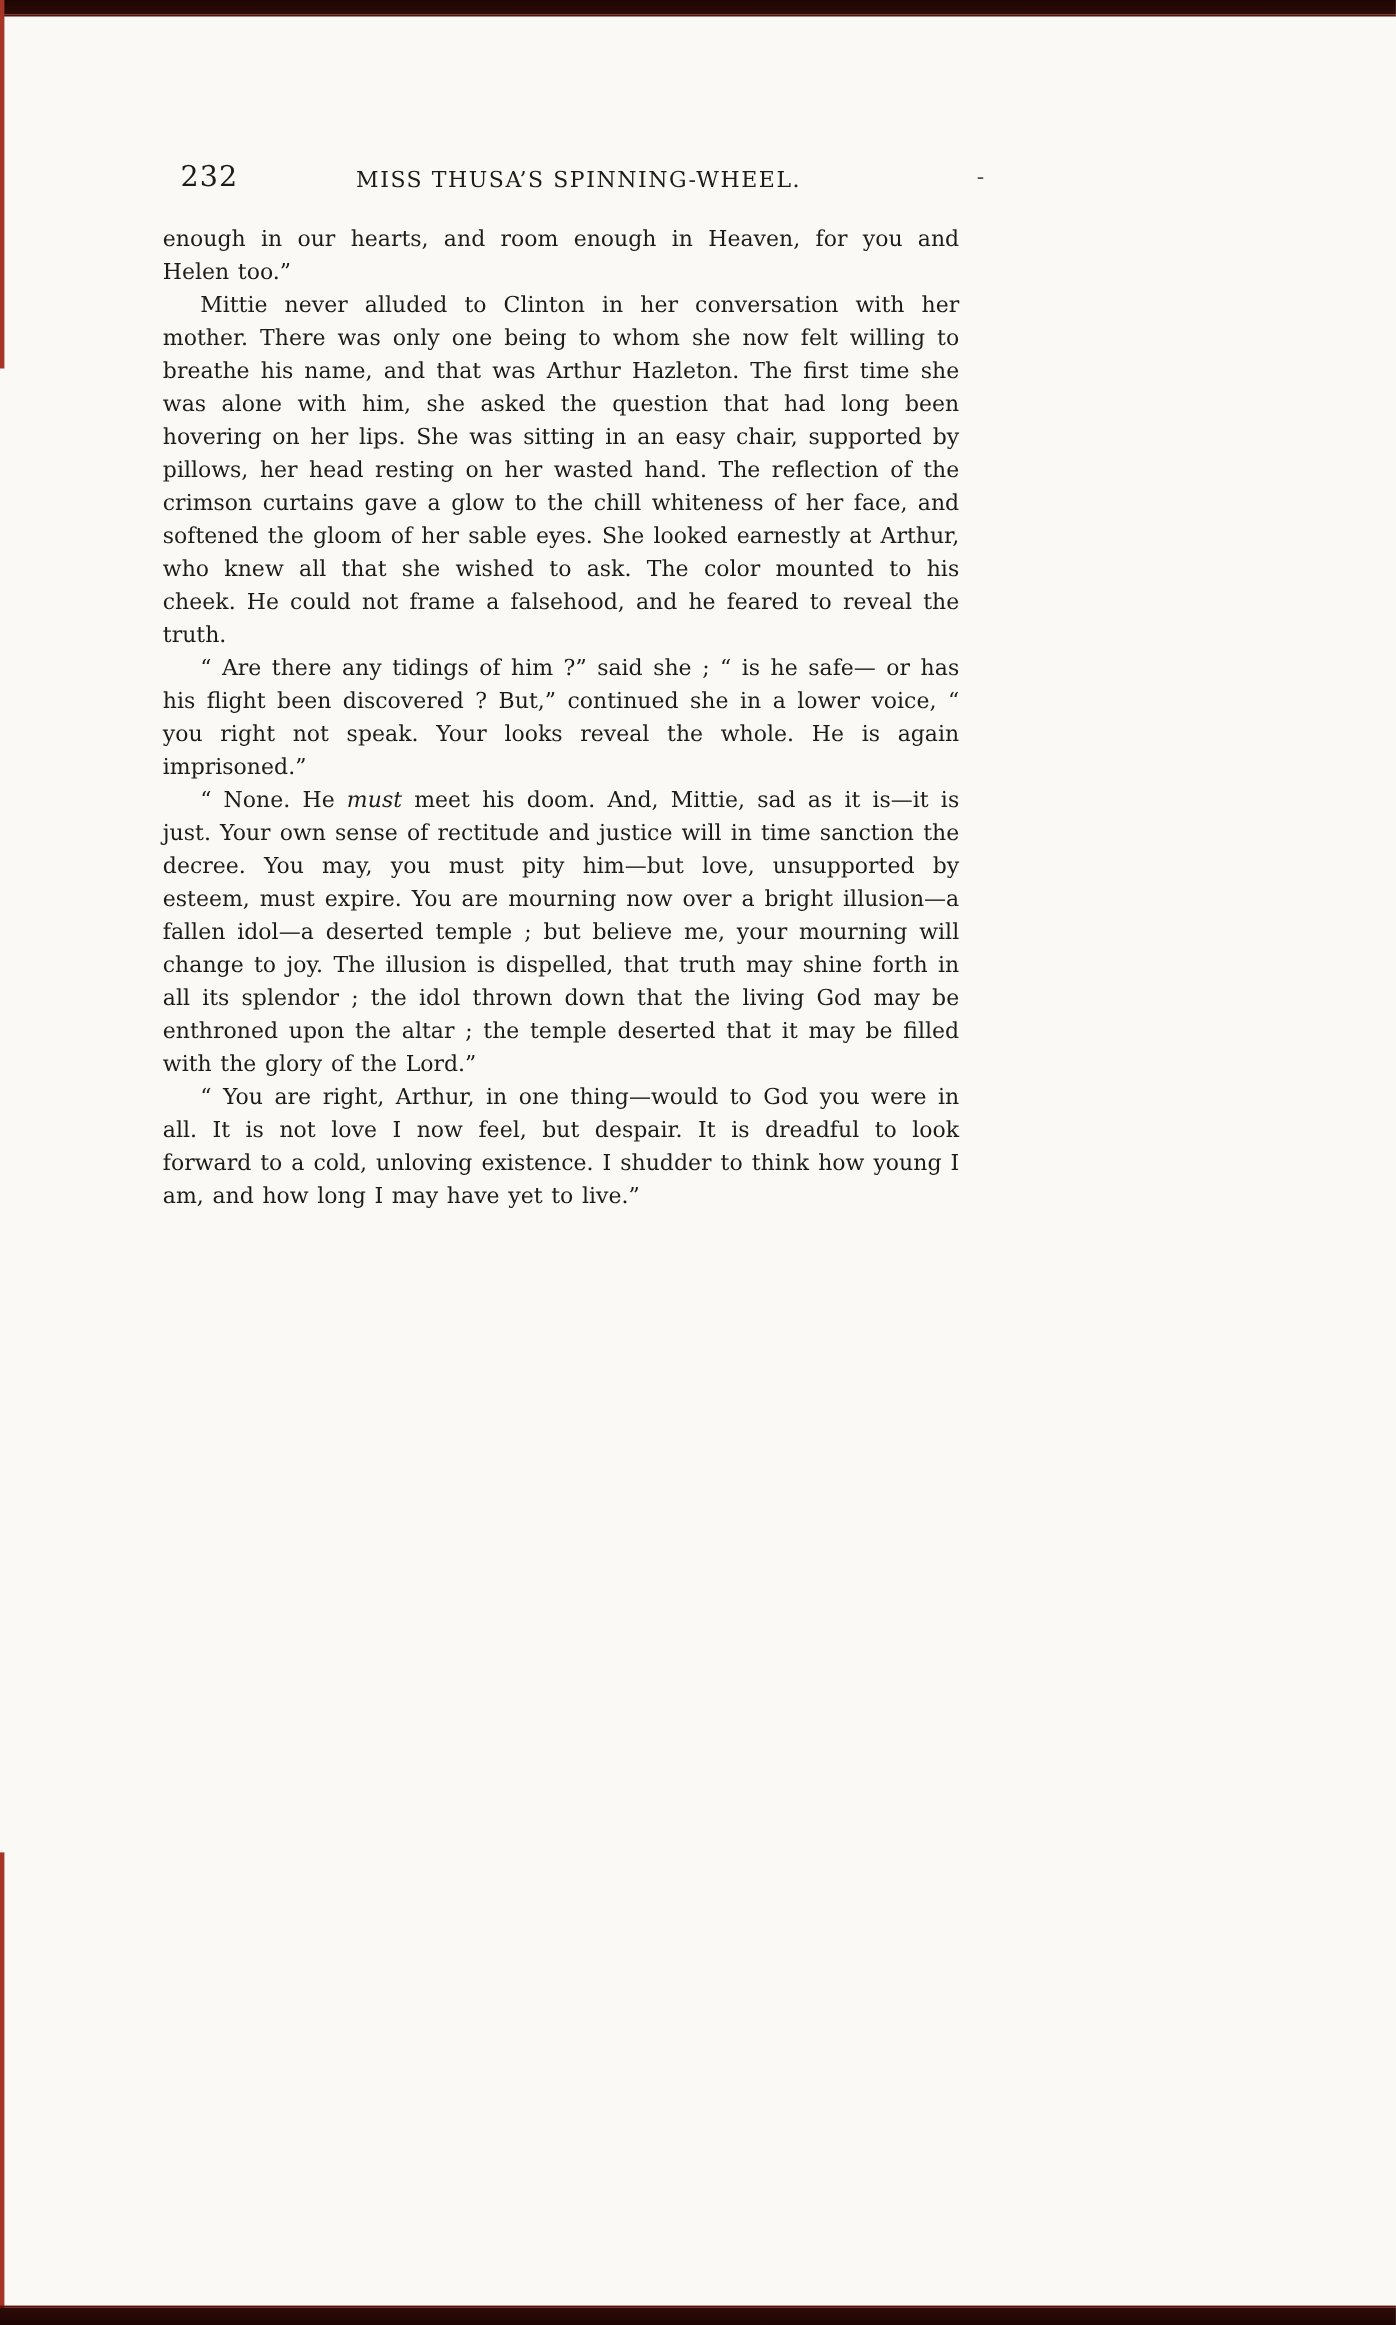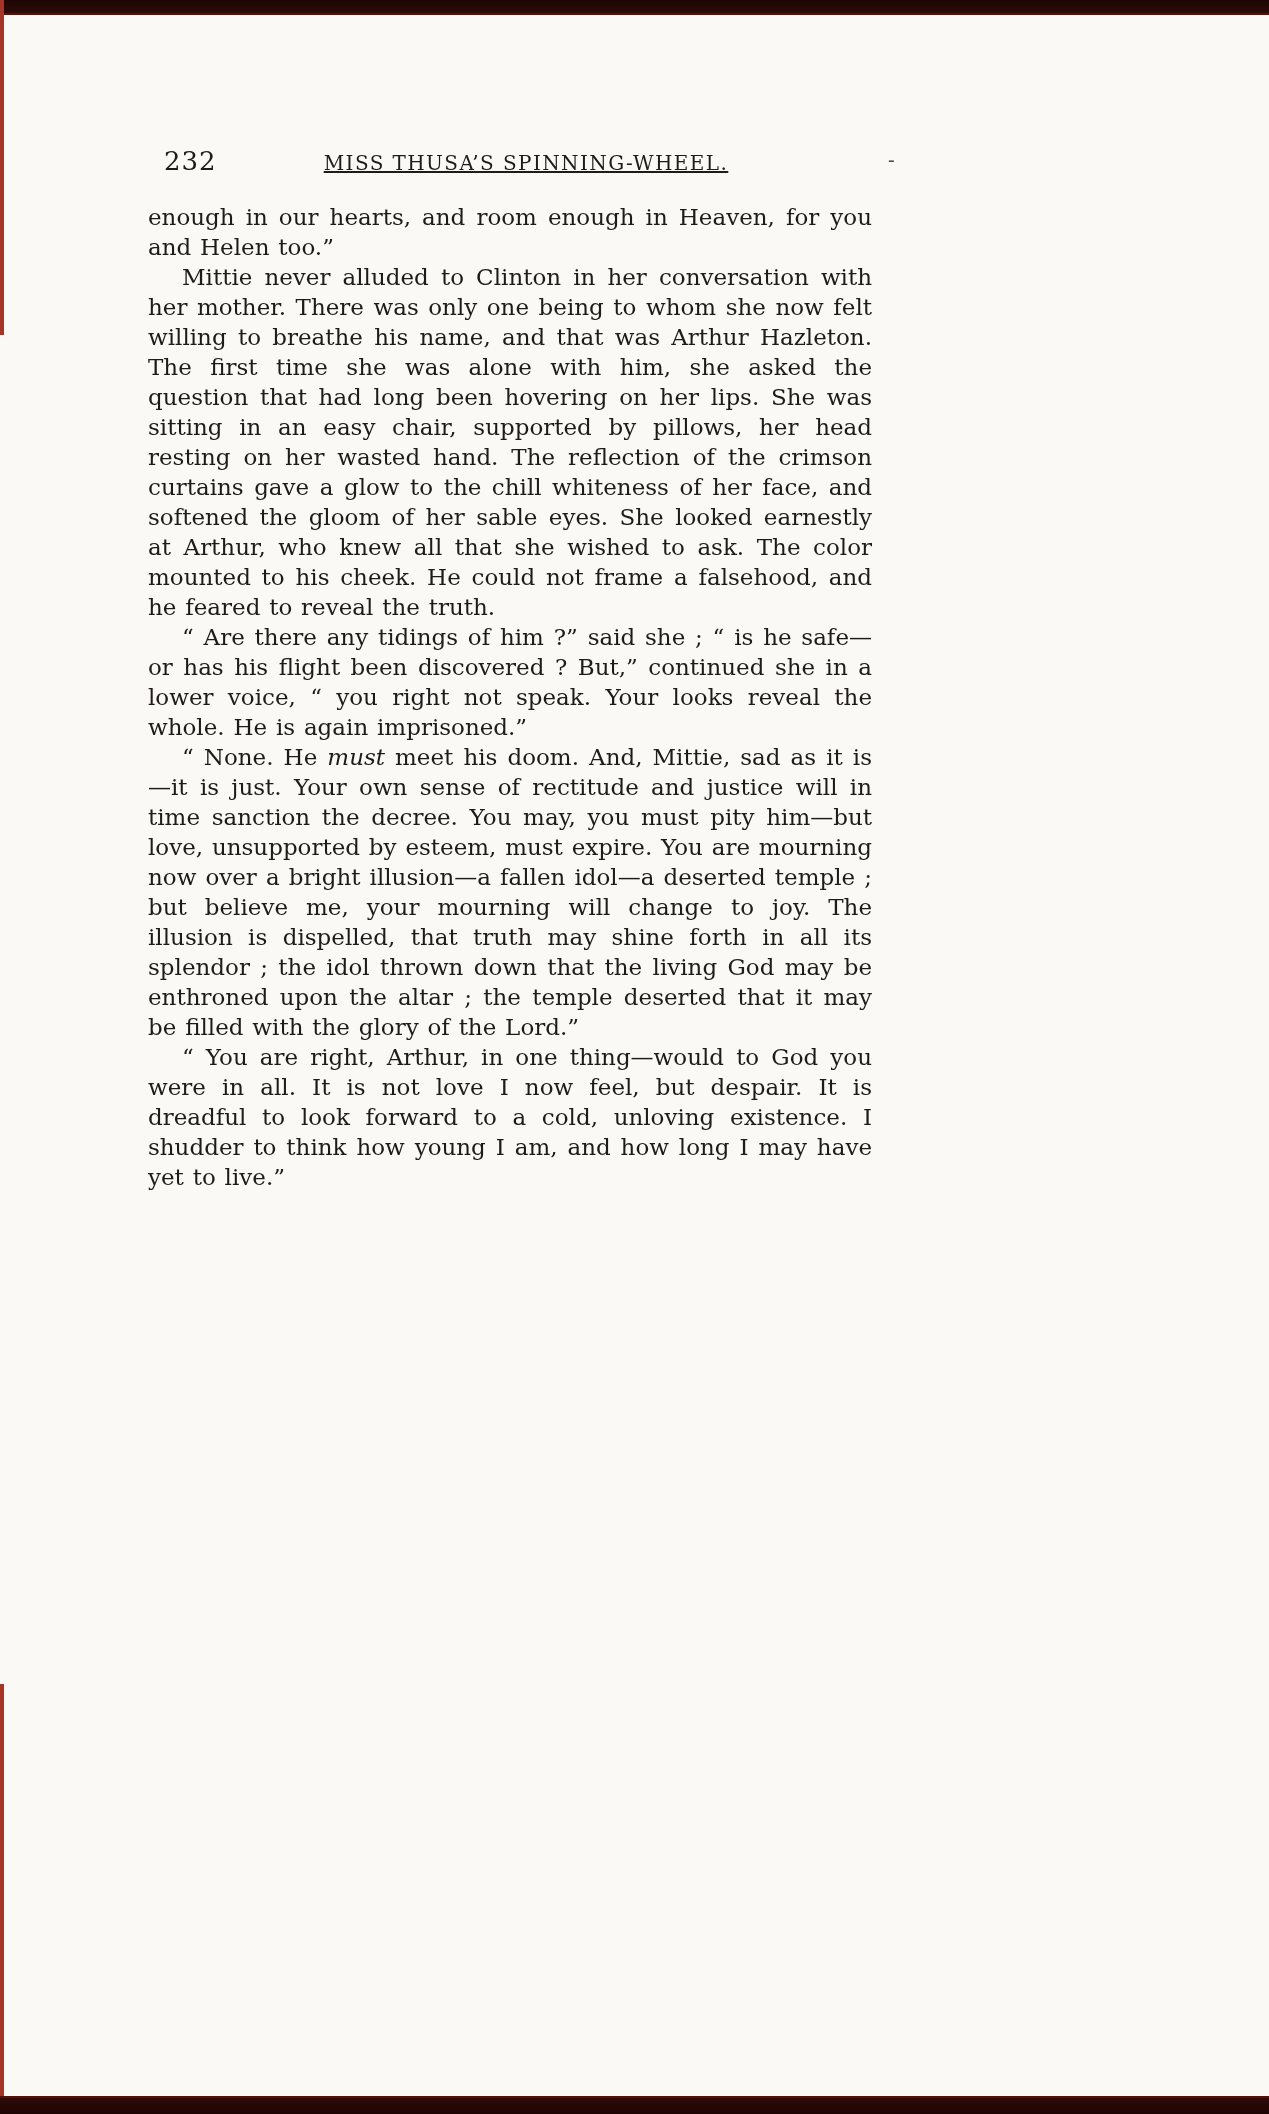--- a/index.html
+++ b/index.html
@@ -57,35 +57,34 @@
     letter-spacing: 1px;
   }
   .running-title {
     position: absolute;
     left: 50%;
     top: 5px;
     transform: translateX(-50%);
     font-size: 20px;
     letter-spacing: 1.4px;
     white-space: nowrap;
-    text-decoration: underline;
   }
   .margin-mark {
     position: absolute;
     top: 148px;
     left: 888px;
     font-size: 20px;
     color: #4d4a45;
   }
   .text-block {
     position: absolute;
     top: 202px;
     left: 148px;
     width: 724px;
-    font-size: 23px;
+    font-size: 20px;
     line-height: 30px;
     text-align: justify;
     word-spacing: 1.5px;
   }
   .text-block p {
     margin: 0;
     padding: 0;
     text-indent: 34px;
   }
   .text-block p.no-indent {

